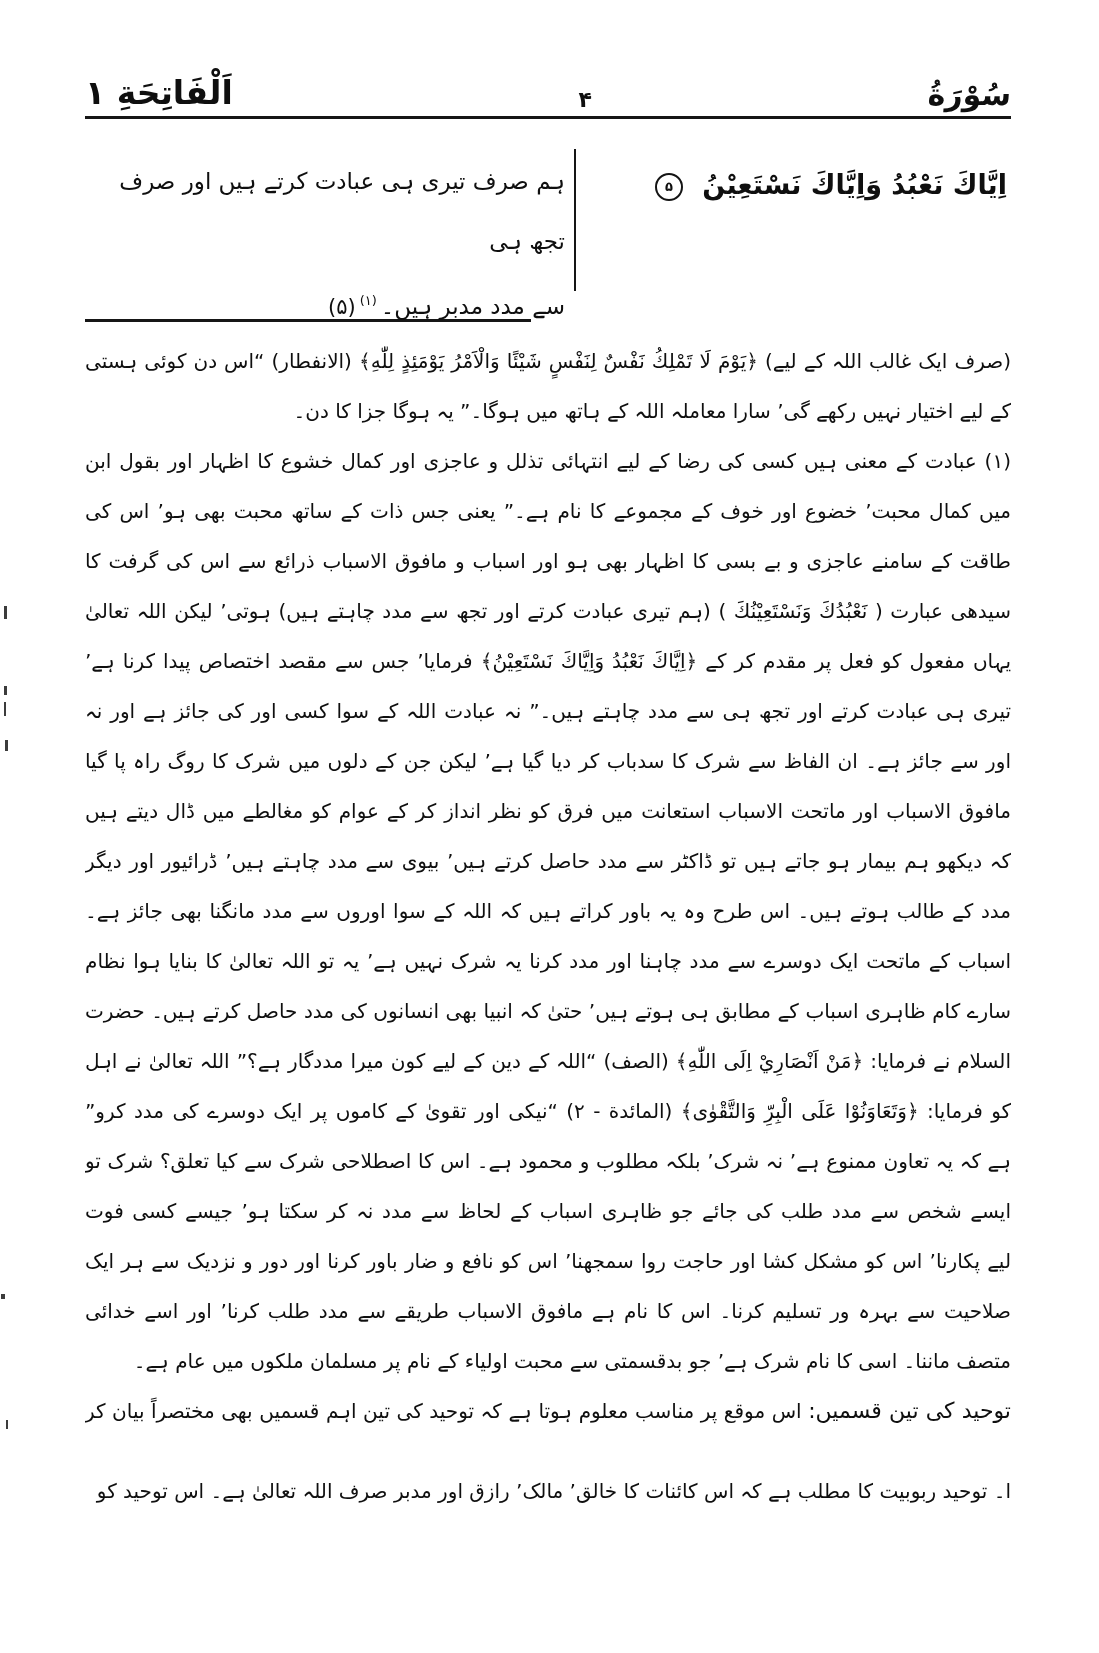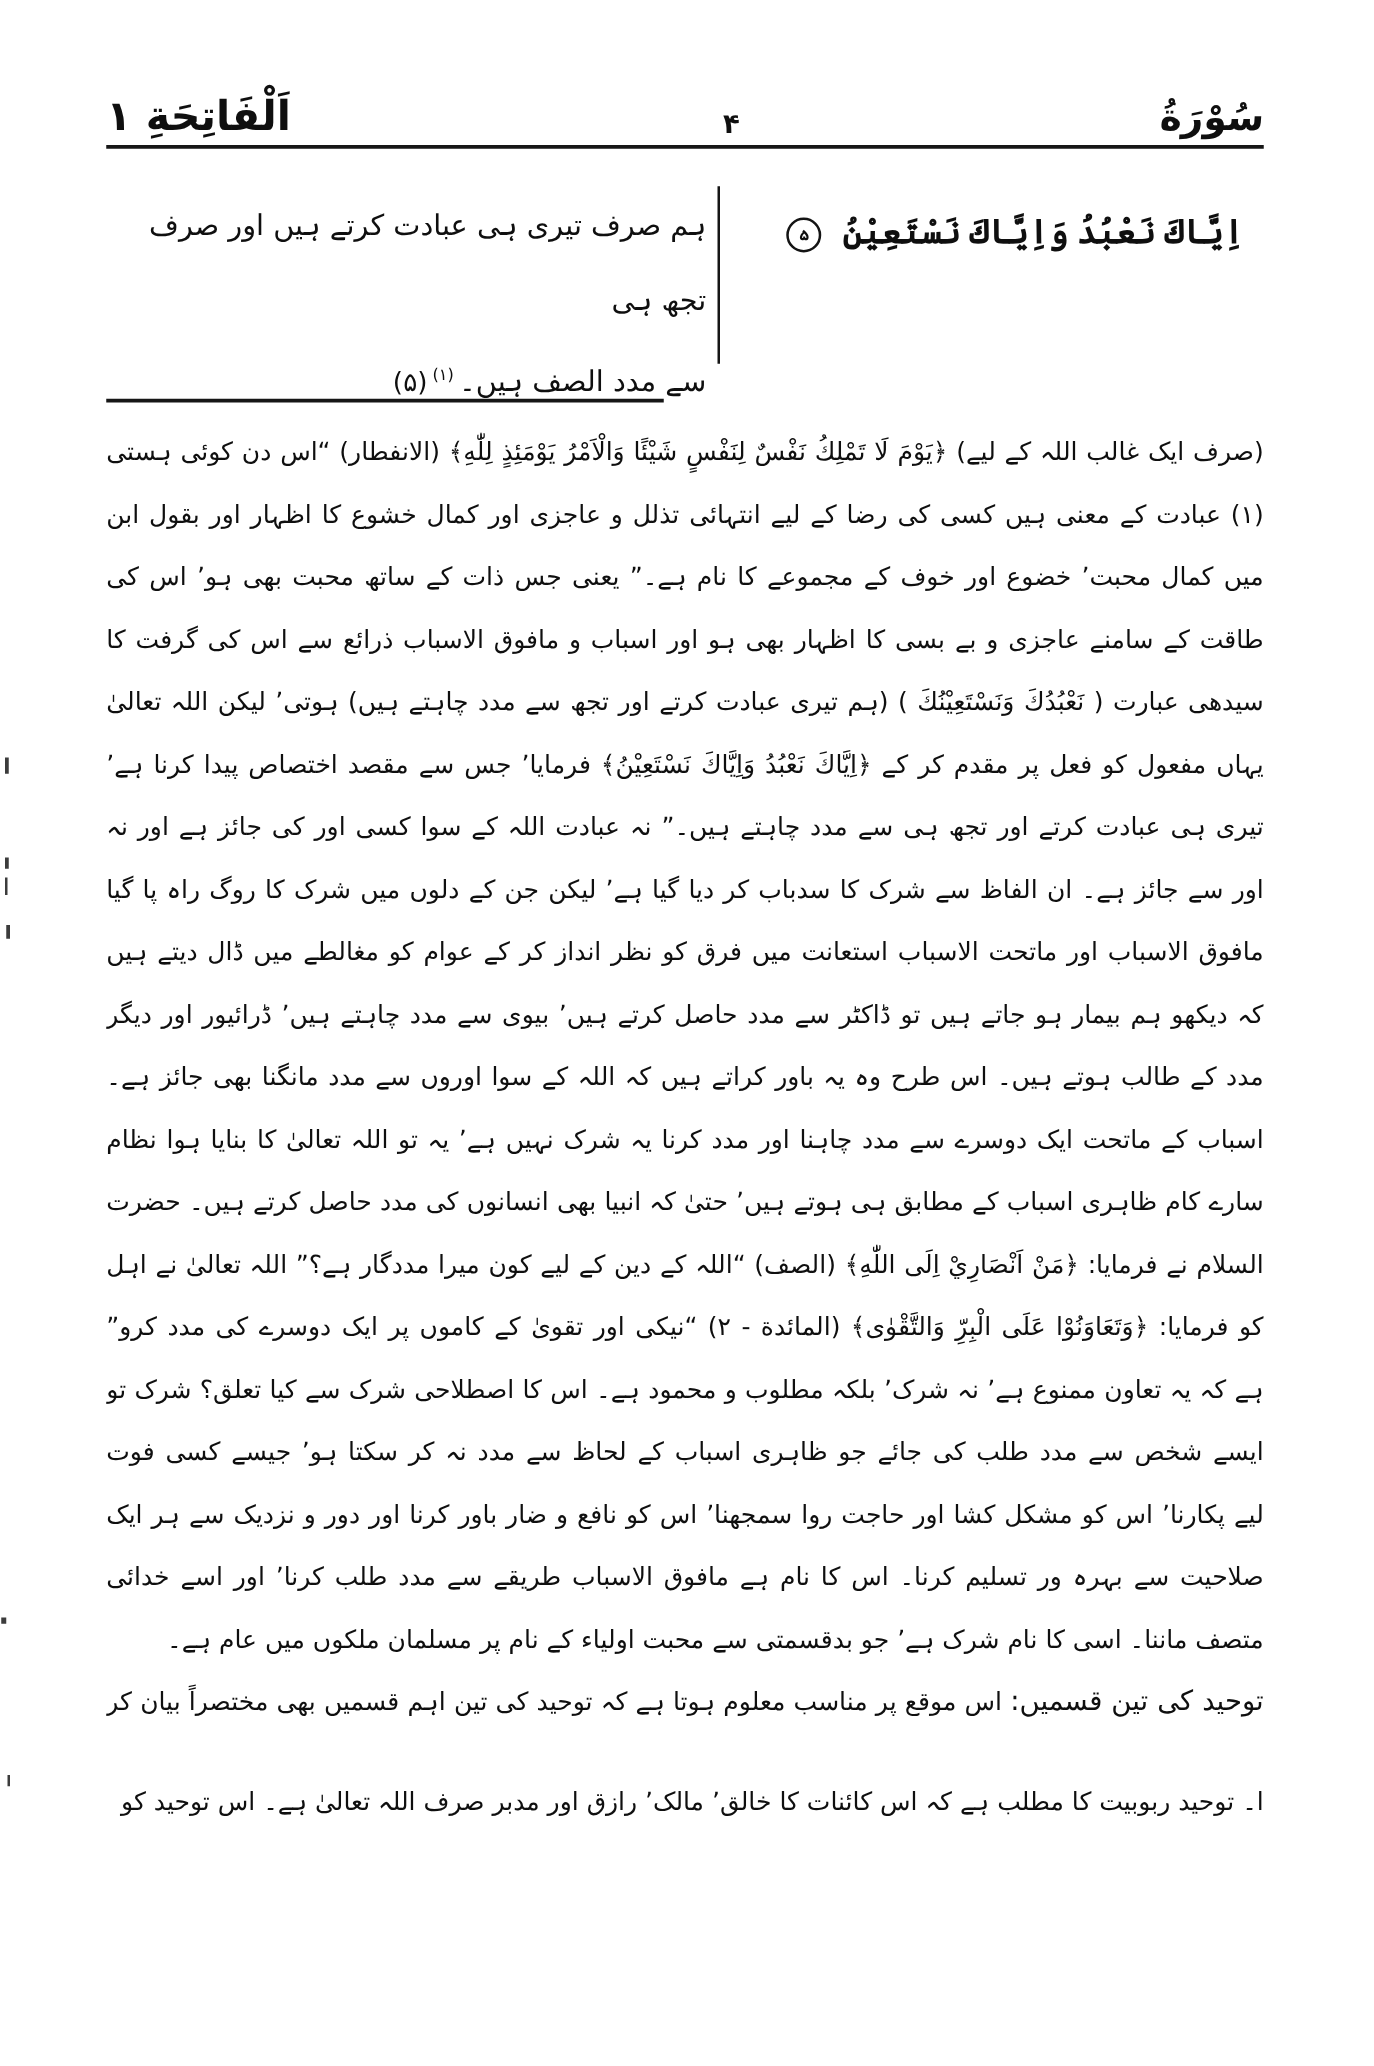--- a/index.html
+++ b/index.html
@@ -26,24 +26,23 @@
     align-items:flex-end;
     height:46px;
   }
   .hdr .surah-label{font-size:30px;font-weight:bold;transform:skewX(-4deg);}
   .hdr .page-no{font-size:22px;font-weight:bold;padding-left:10px;}
   .hdr .book-title{font-size:33px;font-weight:bold;letter-spacing:0;}
   .hdr-rule{height:3px;background:#161616;margin-top:4px;}
   
   .verse-row{position:relative;height:150px;margin-top:28px;}
   .verse-arabic{
-    position:absolute;right:16px;top:22px;
+    position:absolute;right:4px;top:22px;
     font-size:27px;font-weight:bold;
     white-space:nowrap;
-    font-family:Liberation Serif, serif;
   }
   .ayah-circle{
     display:inline-flex;align-items:center;justify-content:center;
     width:24px;height:24px;
     border:2px solid #141414;border-radius:50%;
     font-size:13px;font-weight:bold;
     margin:0 10px 0 0;
     vertical-align:middle;
   }
   .v-divider{
@@ -111,29 +110,30 @@
     <div class="hdr-rule"></div>
 
     <div class="verse-row">
       <div class="verse-arabic">
         <span>اِيَّاكَ نَعْبُدُ وَاِيَّاكَ نَسْتَعِيْنُ</span>
         <span class="ayah-circle">۵</span>
       </div>
       <div class="v-divider"></div>
       <div class="translation">
         <span>ہم صرف تیری ہی عبادت کرتے ہیں اور صرف تجھ ہی</span><br>
-        <span>سے مدد الصف ہیں۔</span><span class="fn-ref">(۱)</span><span class="v-num">(۵)</span>
+        <span>سے مدد مدبر ہیں۔</span><span class="fn-ref">(۱)</span><span class="v-num">(۵)</span>
       </div>
     </div>
 
     <div class="fn-sep"></div>
 
     <div class="commentary">
         <div class="section sec-prev-footnote-continuation">
           <div class="line">(صرف ایک غالب اللہ کے لیے) ﴿يَوْمَ لَا تَمْلِكُ نَفْسٌ لِنَفْسٍ شَيْئًا وَالْاَمْرُ يَوْمَئِذٍ لِلّٰهِ﴾ (الانفطار) “اس دن کوئی ہستی کسی</div>
+          <div class="line last">کے لیے اختیار نہیں رکھے گی’ سارا معاملہ اللہ کے ہاتھ میں ہوگا۔” یہ ہوگا جزا کا دن۔</div>
         </div>
         <div class="section sec-footnote-1">
           <div class="line">(۱) عبادت کے معنی ہیں کسی کی رضا کے لیے انتہائی تذلل و عاجزی اور کمال خشوع کا اظہار اور بقول ابن کثیر “شریعت</div>
           <div class="line">میں کمال محبت’ خضوع اور خوف کے مجموعے کا نام ہے۔” یعنی جس ذات کے ساتھ محبت بھی ہو’ اس کی مافوق الاسباب</div>
           <div class="line">طاقت کے سامنے عاجزی و بے بسی کا اظہار بھی ہو اور اسباب و مافوق الاسباب ذرائع سے اس کی گرفت کا خوف بھی ہو۔</div>
           <div class="line">سیدھی عبارت ( نَعْبُدُكَ وَنَسْتَعِيْنُكَ ) (ہم تیری عبادت کرتے اور تجھ سے مدد چاہتے ہیں) ہوتی’ لیکن اللہ تعالیٰ نے</div>
           <div class="line">یہاں مفعول کو فعل پر مقدم کر کے ﴿اِيَّاكَ نَعْبُدُ وَاِيَّاكَ نَسْتَعِيْنُ﴾ فرمایا’ جس سے مقصد اختصاص پیدا کرنا ہے’ یعنی “ہم</div>
           <div class="line">تیری ہی عبادت کرتے اور تجھ ہی سے مدد چاہتے ہیں۔” نہ عبادت اللہ کے سوا کسی اور کی جائز ہے اور نہ استعانت ہی کسی</div>
           <div class="line">اور سے جائز ہے۔ ان الفاظ سے شرک کا سدباب کر دیا گیا ہے’ لیکن جن کے دلوں میں شرک کا روگ راہ پا گیا ہے’ وہ</div>
           <div class="line">مافوق الاسباب اور ماتحت الاسباب استعانت میں فرق کو نظر انداز کر کے عوام کو مغالطے میں ڈال دیتے ہیں اور کہتے ہیں</div>

